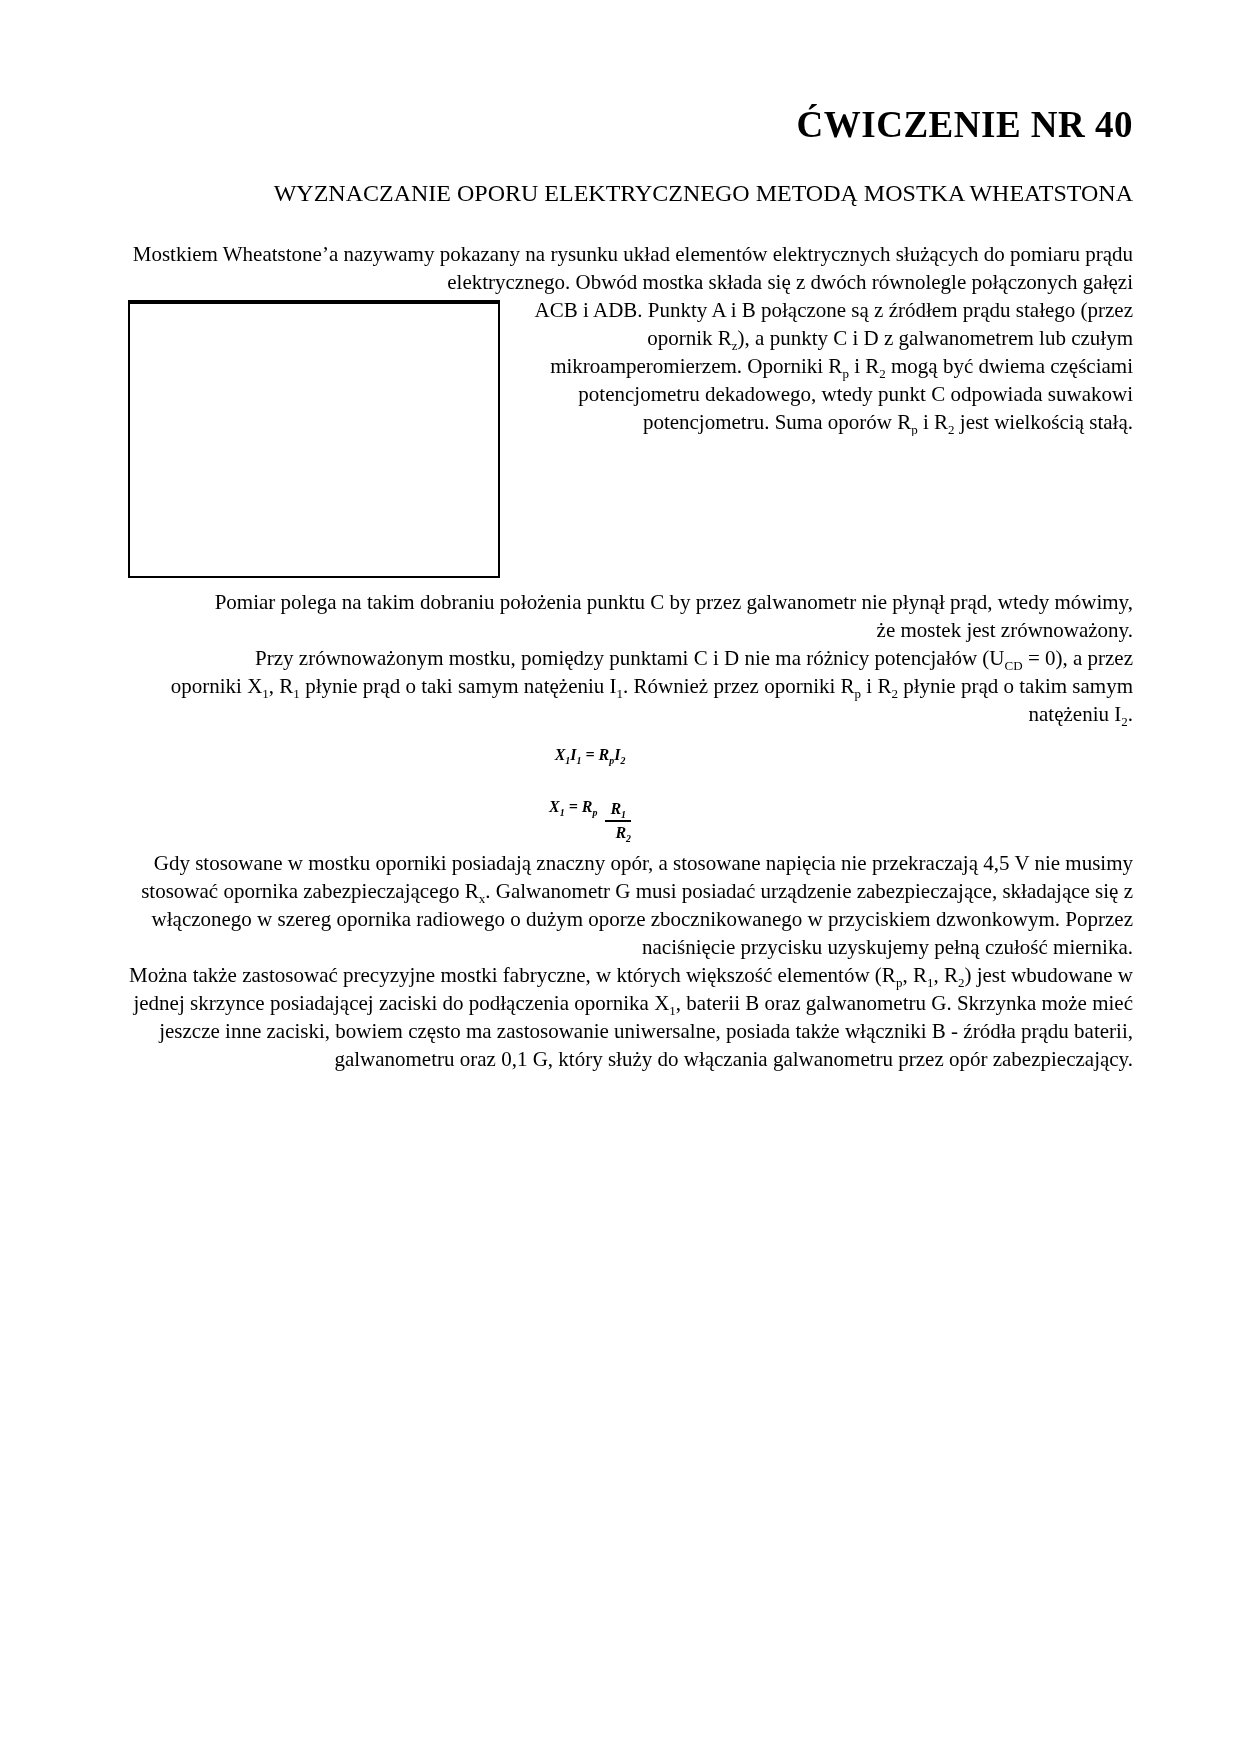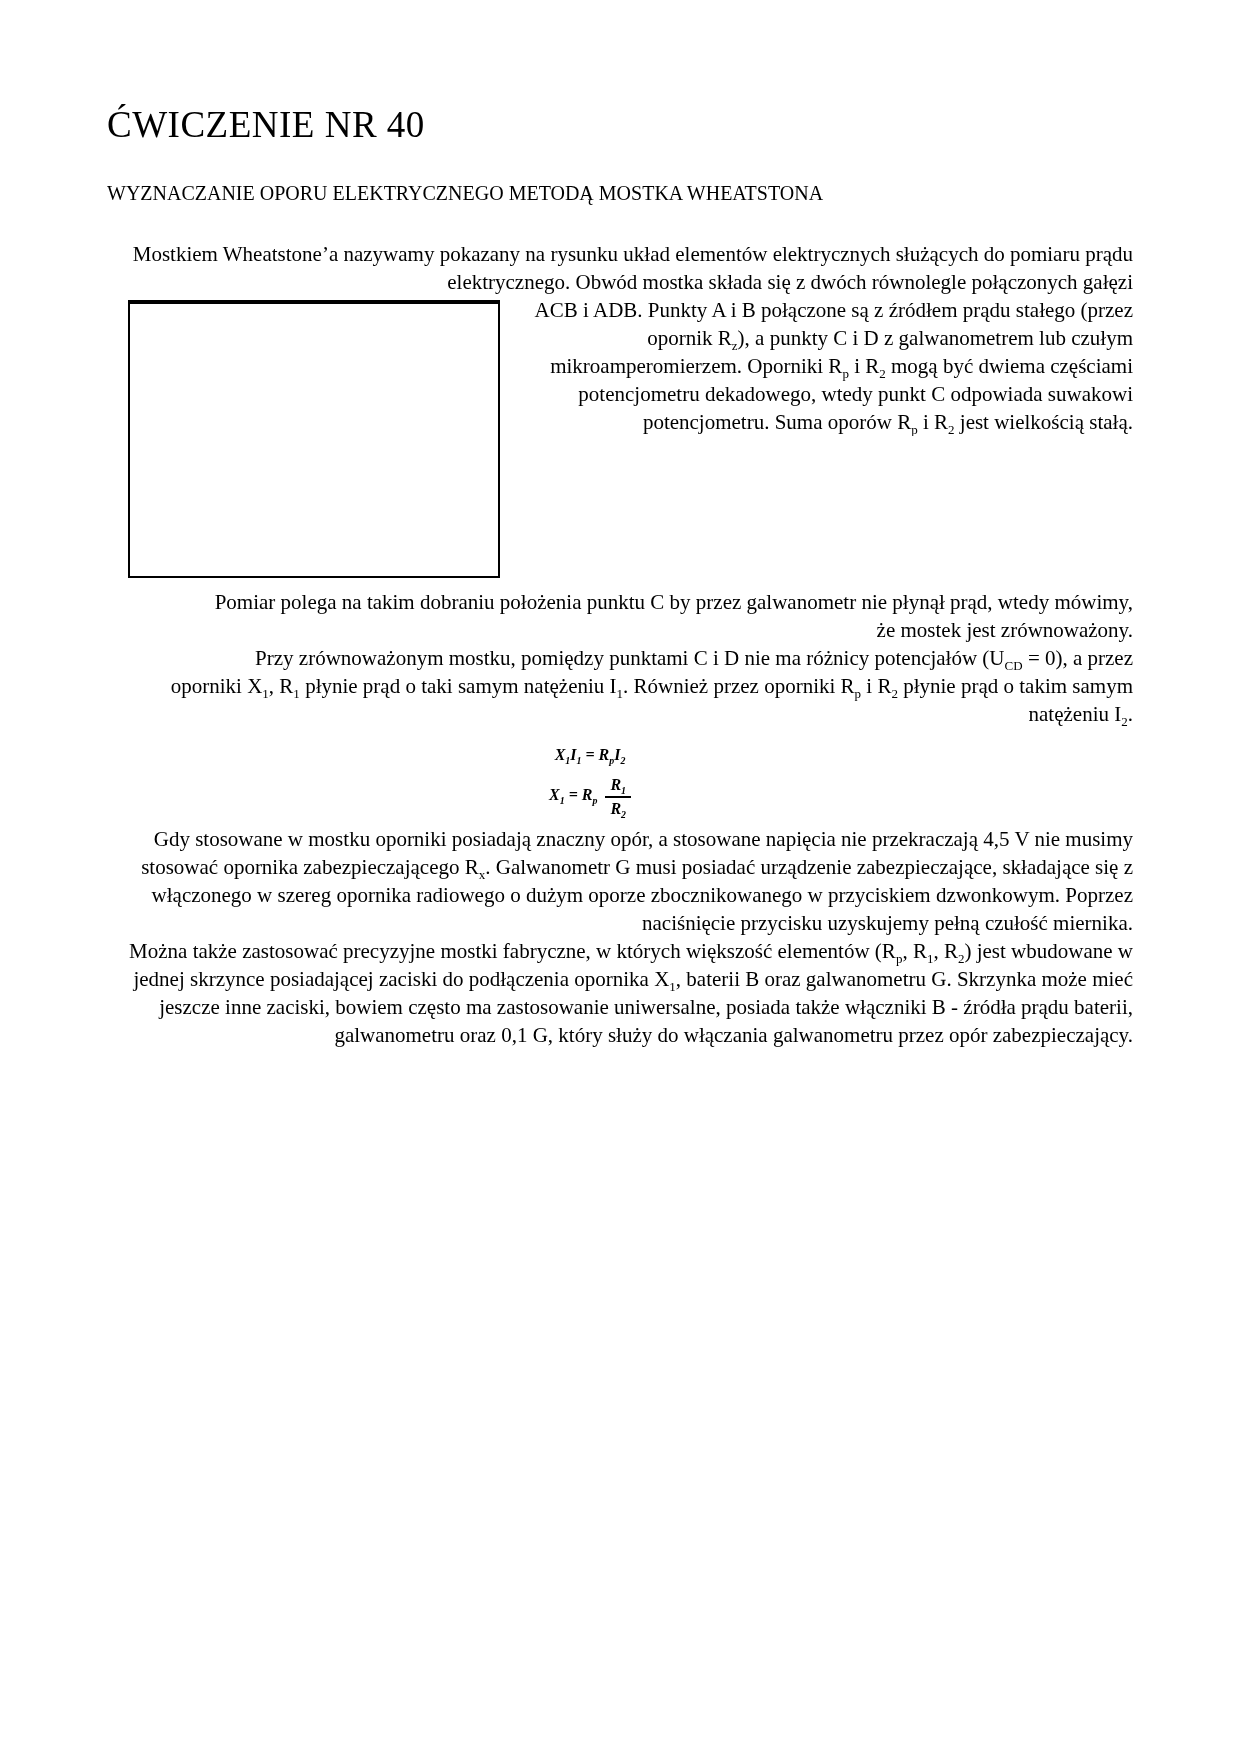--- a/index.html
+++ b/index.html
@@ -12,30 +12,30 @@
     height: 1754px;
     box-sizing: border-box;
     background: #ffffff;
     color: #000000;
     font-family: "Liberation Serif", "DejaVu Serif", serif;
     padding: 102px 107px 0 107px;
     overflow: hidden;
   }
   .title {
     margin: 0;
-    text-align: left;
+    text-align: right;
     font-size: 37px;
-    font-weight: normal;
+    font-weight: bold;
     line-height: 46px;
     letter-spacing: 0.5px;
   }
   .subtitle {
     margin: 26px 0 0 0;
-    text-align: left;
-    font-size: 20px;
+    text-align: right;
+    font-size: 24px;
     font-weight: normal;
     line-height: 38px;
     font-family: Liberation Serif, serif;
   }
   .section-heading {
     margin: 38px 0 0 0;
     font-size: 22px;
     font-weight: bold;
     font-style: italic;
     line-height: 26px;
@@ -84,23 +84,24 @@
     line-height: 34px;
     margin: 4px 0;
   }
   .eq sub {
     font-weight: bold;
     font-style: italic;
   }
   .frac {
     display: inline-block;
     vertical-align: middle;
-    text-align: center;
+    text-align: right;
     margin-left: 8px;
     line-height: 1.1;
+    margin-top: 24px;
   }
   .frac .num {
     display: block;
     border-bottom: 2px solid #000000;
     padding: 0 5px 2px 5px;
   }
   .frac .den {
     display: block;
     padding-top: 2px;
     font-family: Liberation Serif, serif;

